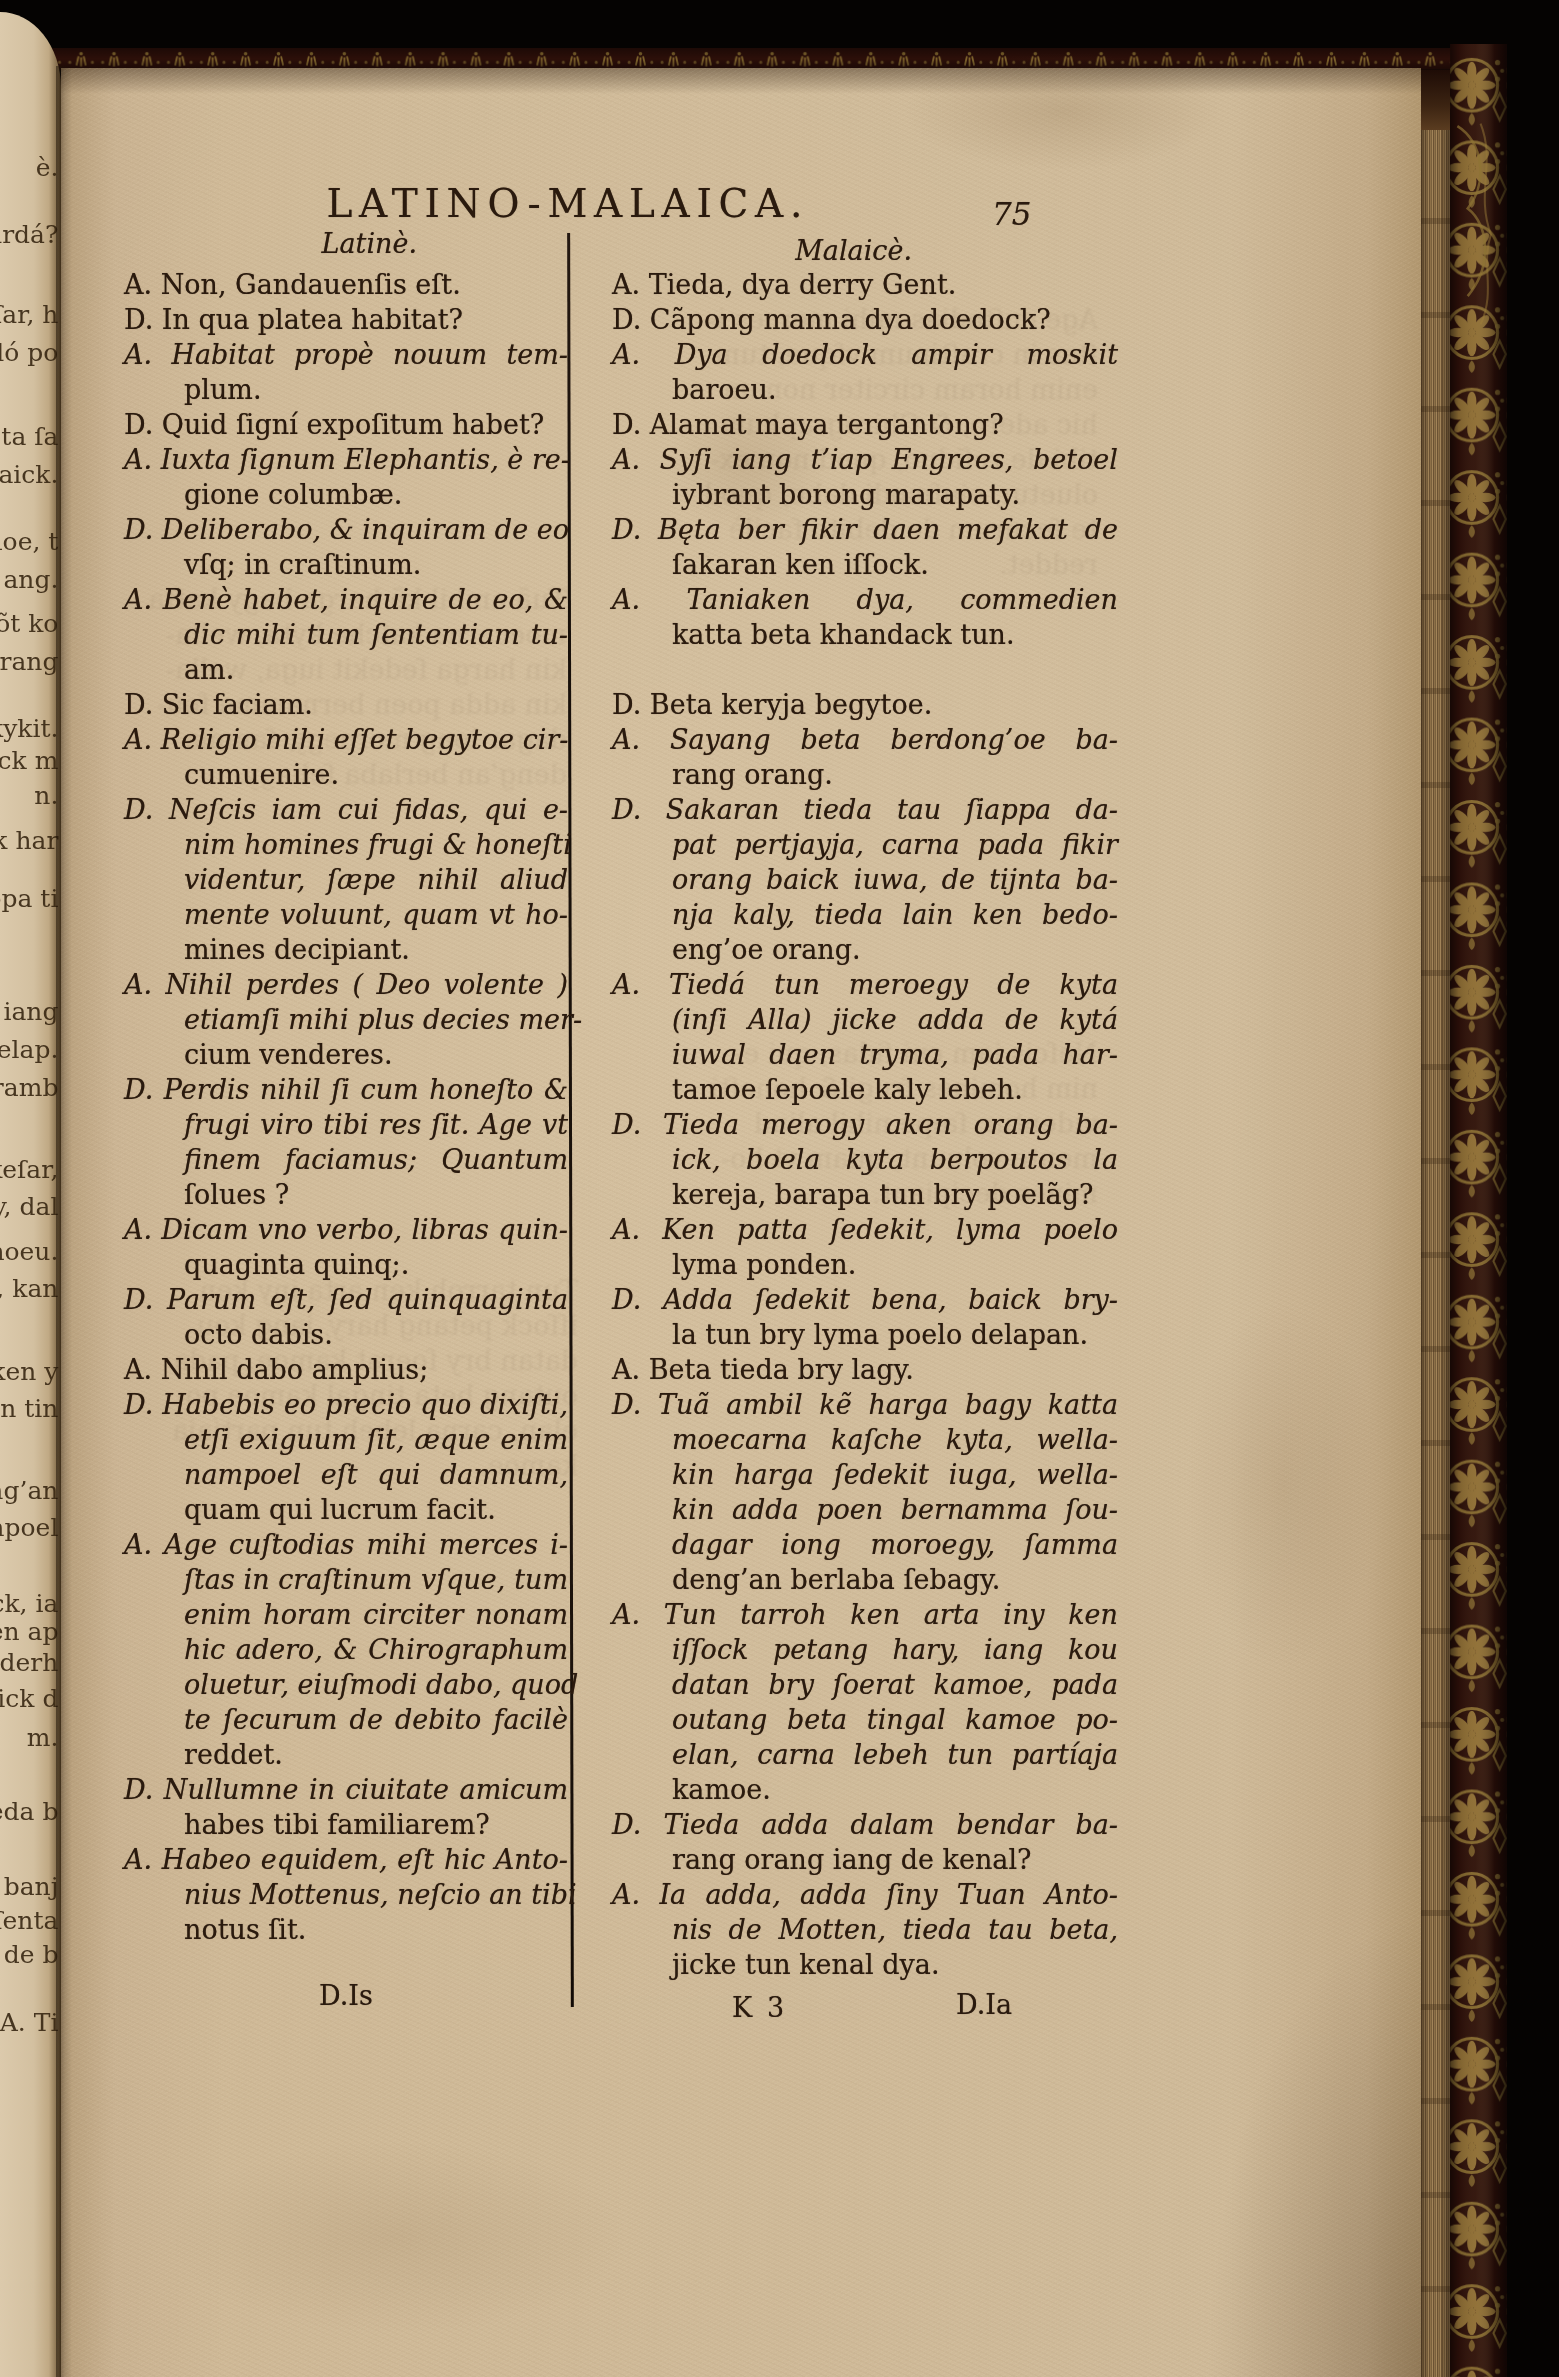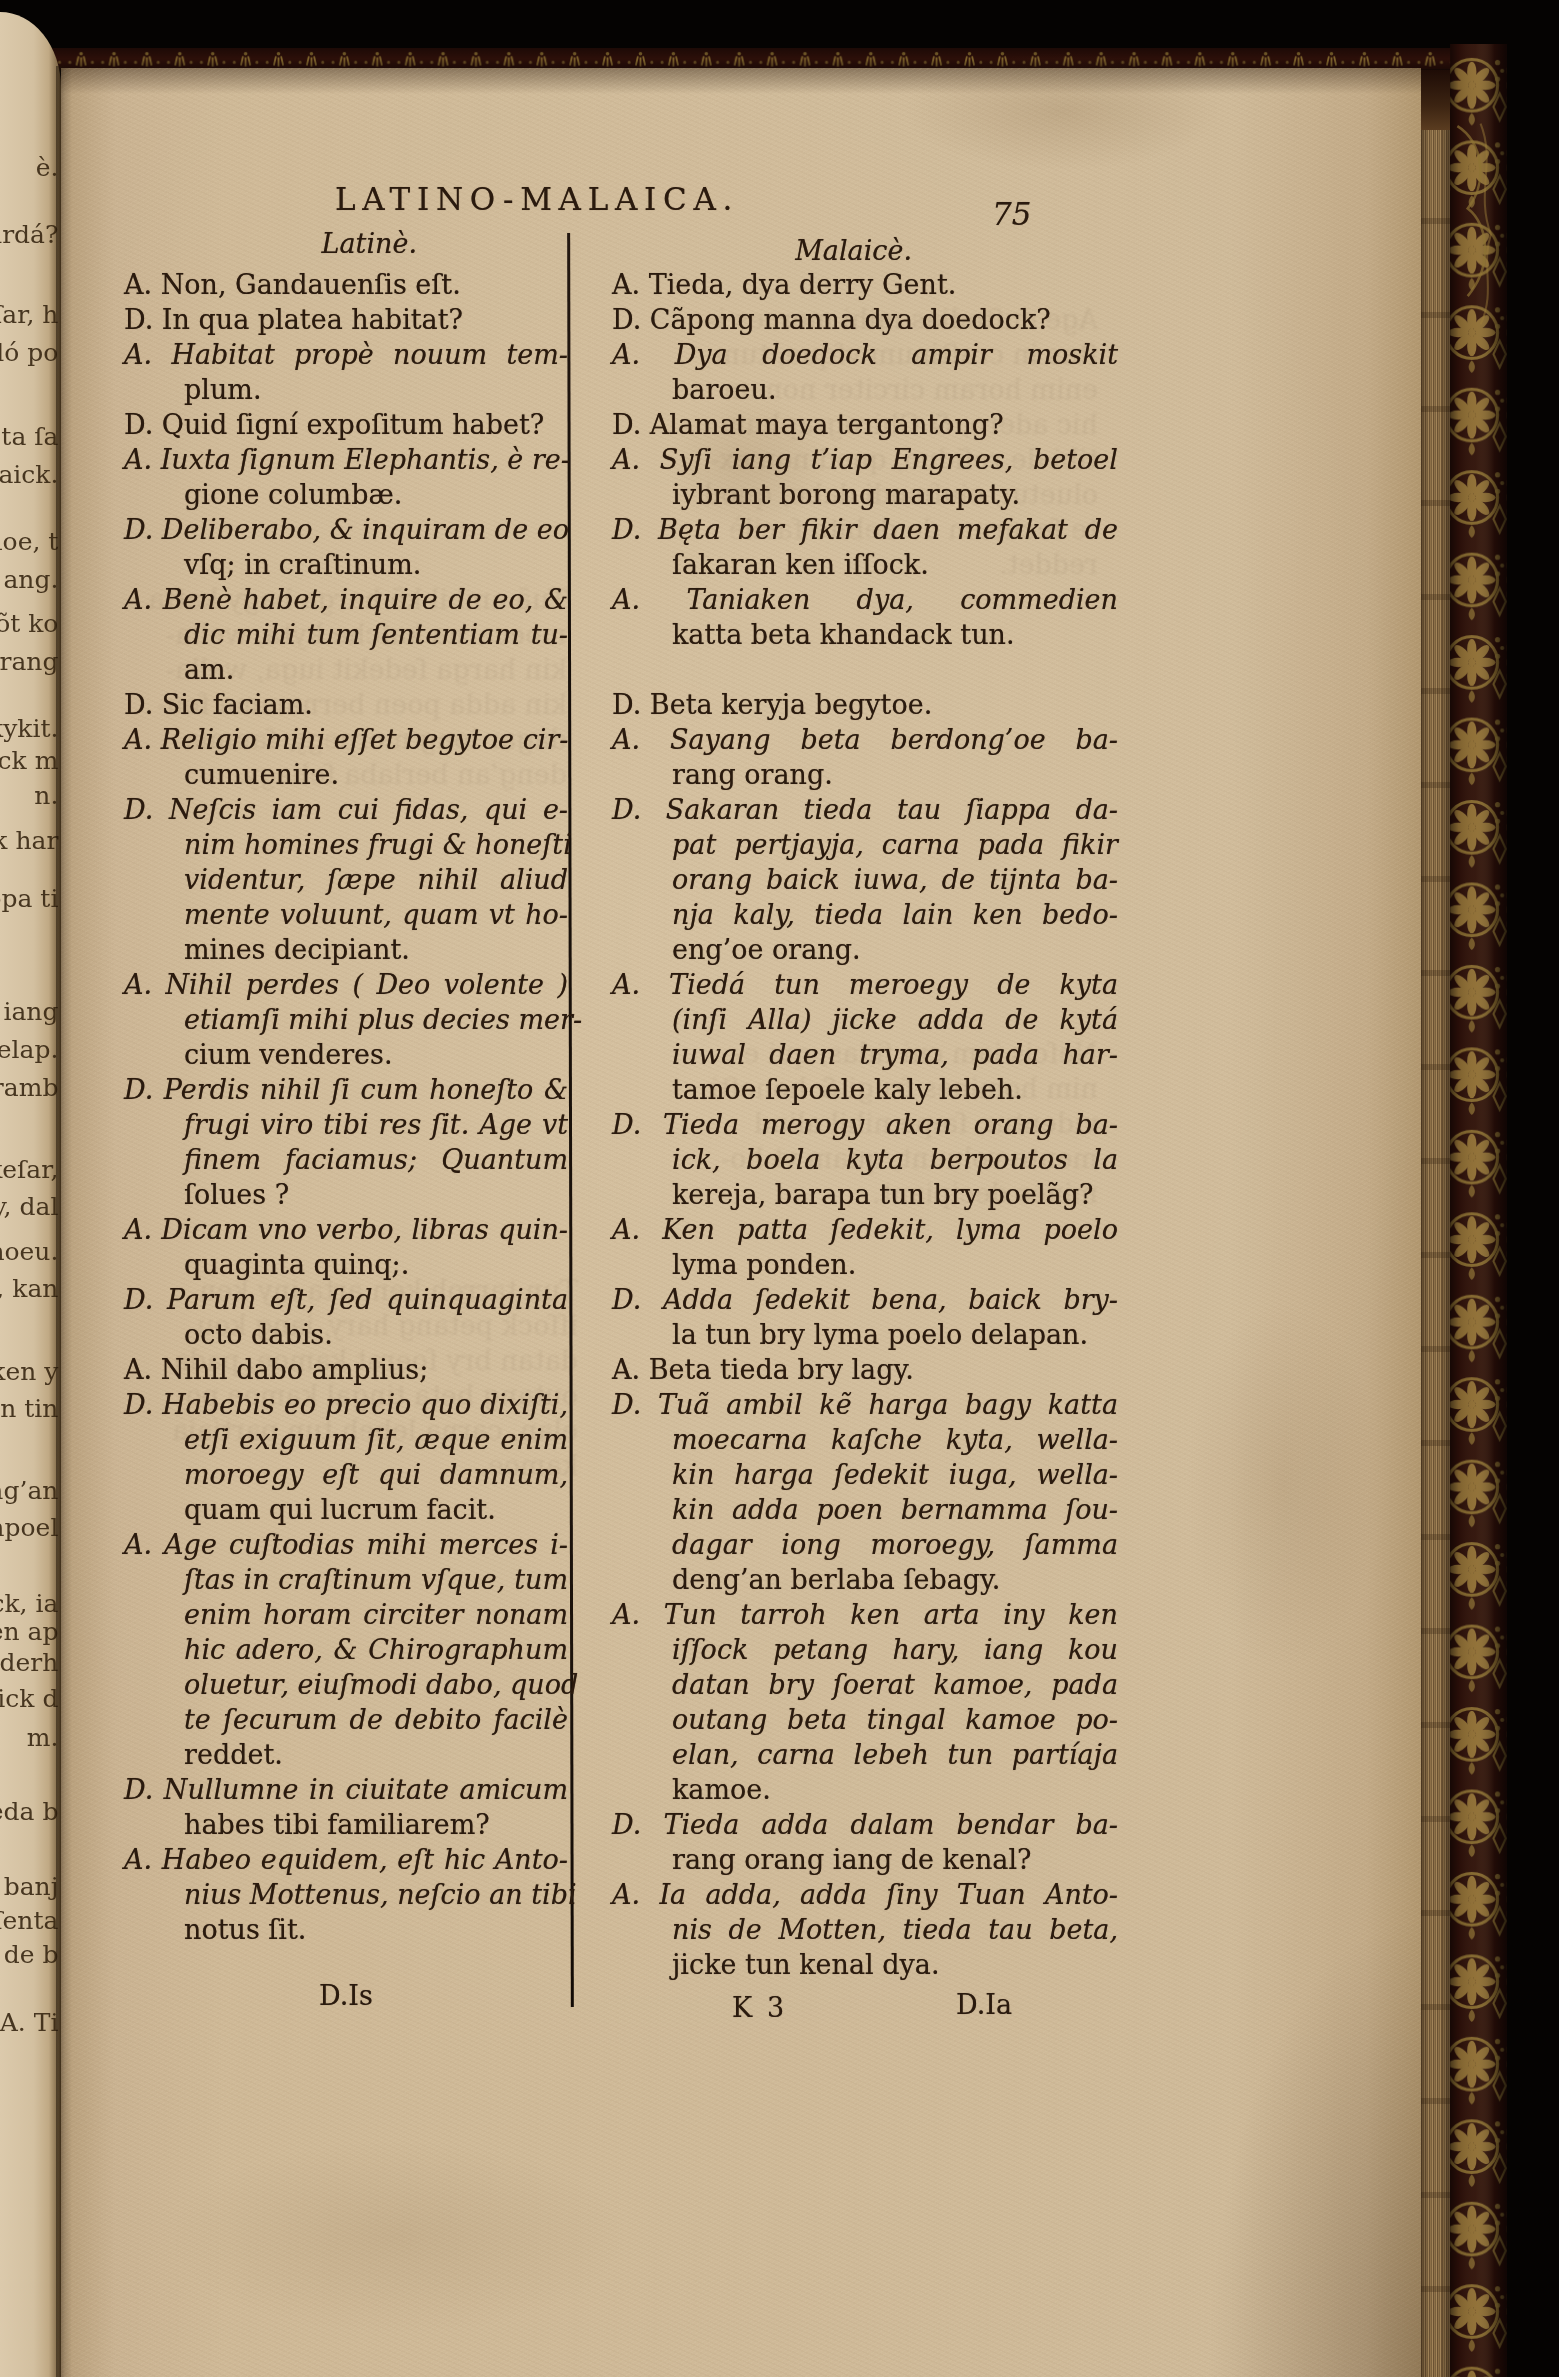--- a/index.html
+++ b/index.html
@@ -42,22 +42,22 @@
     background:
       repeating-linear-gradient(23deg,rgba(118,93,58,.045) 0 1.5px,rgba(0,0,0,0) 1.5px 4.6px),
       repeating-linear-gradient(-31deg,rgba(255,241,212,.05) 0 1px,rgba(0,0,0,0) 1px 3.6px);}
   .stain{position:absolute;pointer-events:none;border-radius:50%;}
   .stain.s1{left:902px;top:52px;width:320px;height:119px;background:radial-gradient(ellipse,rgba(110,80,45,.17),rgba(0,0,0,0) 70%);}
   .stain.s2{left:1185px;top:1299px;width:196px;height:371px;background:radial-gradient(ellipse,rgba(115,85,50,.12),rgba(0,0,0,0) 70%);}
   .stain.s3{left:165px;top:2139px;width:464px;height:196px;background:radial-gradient(ellipse,rgba(110,80,45,.10),rgba(0,0,0,0) 70%);}
   .stain.s4{left:665px;top:392px;width:165px;height:144px;background:radial-gradient(ellipse,rgba(120,90,55,.12),rgba(0,0,0,0) 70%);}
   
   .ink{text-shadow:0 0 0.7px rgba(42,26,12,.65);}
-  .running-title{position:absolute;left:292px;top:181px;width:490px;text-align:center;
-    font-size:31px;letter-spacing:6.7px;white-space:nowrap;}
+  .running-title{position:absolute;left:319px;top:181px;width:490px;text-align:right;
+    font-size:39px;letter-spacing:6.7px;white-space:nowrap;}
   .page-num{position:absolute;left:992px;top:196px;font-size:31px;font-style:italic;}
   .colhead{position:absolute;font-size:27px;font-style:italic;text-align:right;}
   .colhead.l{left:242px;top:228px;width:175px;}
   .colhead.r{left:732px;top:235px;width:180px;}
   .divider{position:absolute;left:569px;top:233px;width:3.1px;height:1774px;
     background:linear-gradient(180deg,#241811,#170f09 20%,#1c130c 80%,#120b06);transform:rotate(-0.12deg);}
   .col{position:absolute;font-size:27px;line-height:35px;}
   .col.l{left:124px;top:267px;width:444px;}
   .col.r{left:612px;top:267px;width:506px;}
   .entry{margin:0;}
@@ -287,21 +287,21 @@
       <div class="entry">
         <div class="line j">D. Parum eſt, ſed quinquaginta</div>
         <div class="line cont">octo dabis.</div>
       </div>
       <div class="entry">
         <div class="line">A. Nihil dabo amplius;</div>
       </div>
       <div class="entry">
         <div class="line j">D. Habebis eo precio quo dixiſti,</div>
         <div class="line cont j">etſi exiguum ſit, æque enim</div>
-        <div class="line cont j">moroegy eſt qui damnum,</div>
+        <div class="line cont j">nampoel eſt qui damnum,</div>
         <div class="line cont">quam qui lucrum facit.</div>
       </div>
       <div class="entry">
         <div class="line j">A. Age cuſtodias mihi merces i-</div>
         <div class="line cont j">ſtas in craſtinum vſque, tum</div>
         <div class="line cont j">enim horam circiter nonam</div>
         <div class="line cont j">hic adero, &amp; Chirographum</div>
         <div class="line cont j">oluetur, eiuſmodi dabo, quod</div>
         <div class="line cont j">te ſecurum de debito facilè</div>
         <div class="line cont">reddet.</div>

